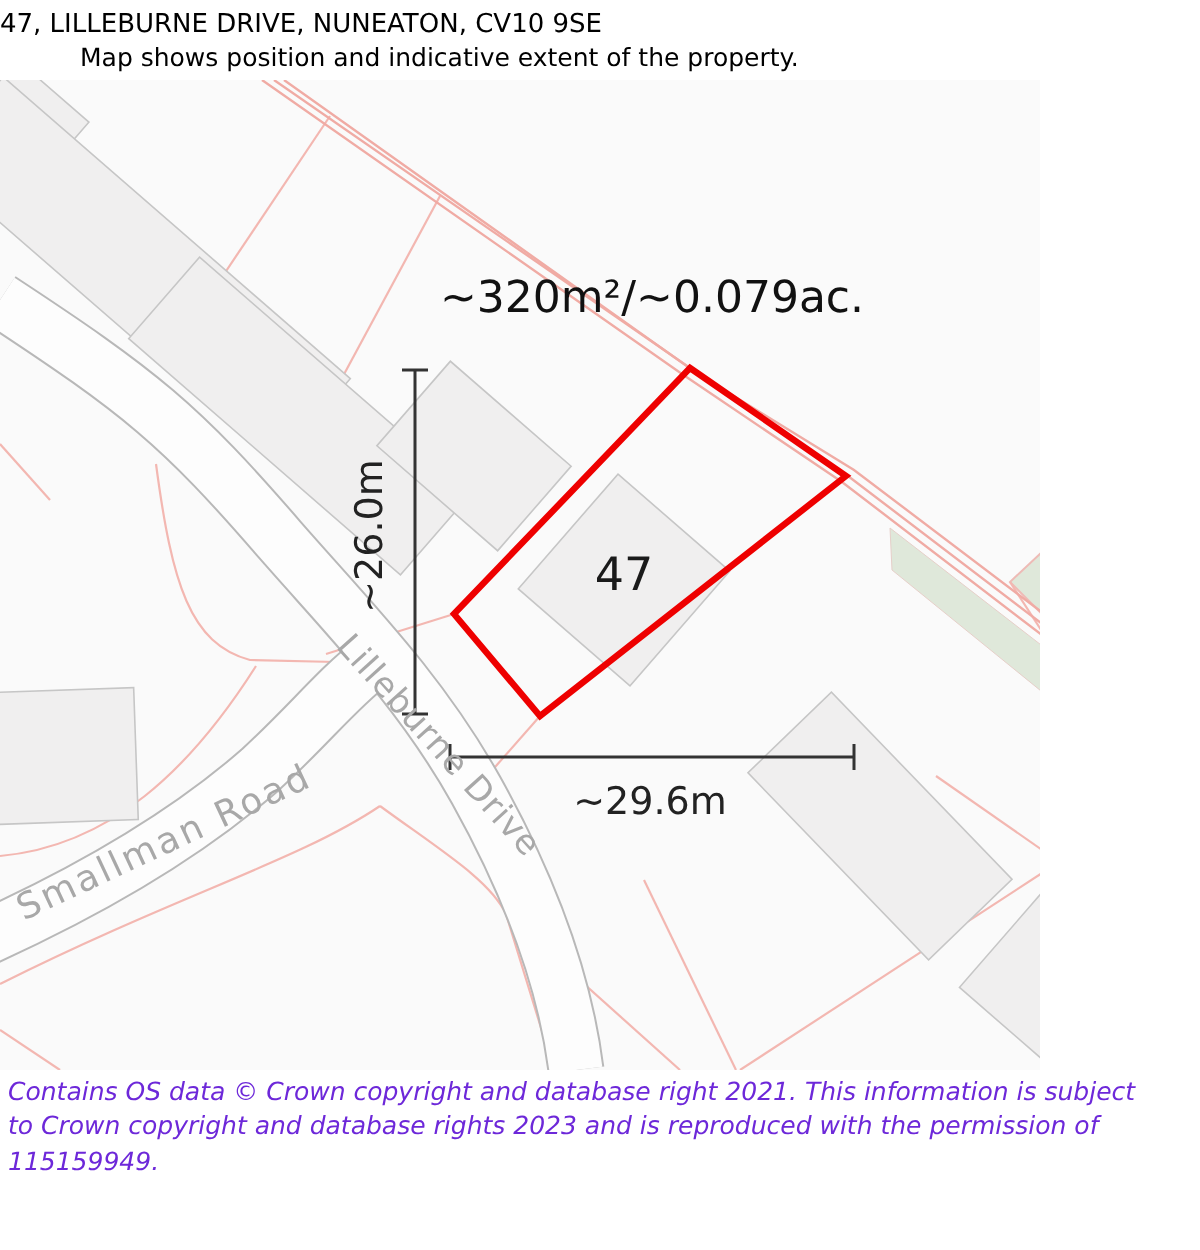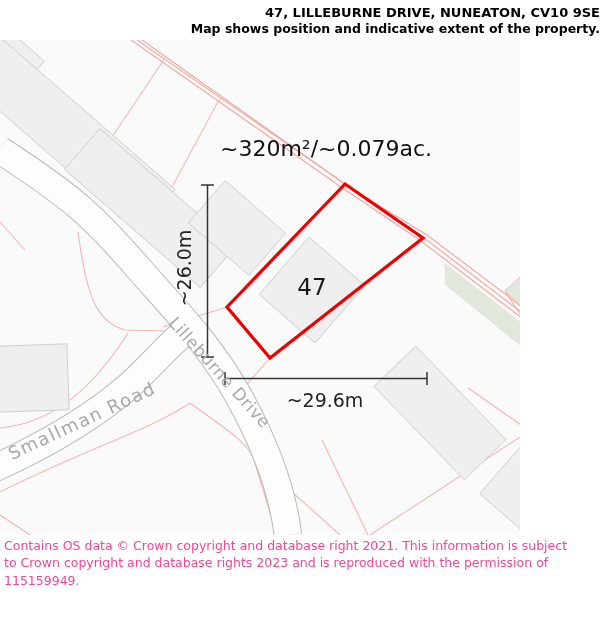--- a/index.html
+++ b/index.html
@@ -1,23 +1,23 @@
 <!DOCTYPE html>
 <html><head>
 <meta charset="utf-8">
 <style>
   html,body{margin:0;padding:0;background:#fff;width:600px;height:625px;overflow:hidden;
     font-family:"DejaVu Sans","Liberation Sans",sans-serif;}
   .page{position:relative;width:600px;height:625px;background:#fff;}
-  .hdr{position:absolute;top:0;left:0;width:600px;height:40px;text-align:right;background:#fff;font-weight:bold;}
+  .hdr{position:absolute;top:0;left:0;width:600px;height:40px;text-align:left;background:#fff;}
   .hdr .t1{font-size:13px;color:#000;padding-top:5px;line-height:16px;}
-  .hdr .t2{font-size:12.5px;color:#000;line-height:16px;}
+  .hdr .t2{font-size:12.5px;color:#000;line-height:16px;margin-left:40px;}
   .mapwrap{position:absolute;top:40px;left:0;width:520px;height:495px;overflow:hidden;}
   .ftr{position:absolute;top:535px;left:0;width:600px;height:90px;background:#fff;
-       font-size:12.5px;color:#ec4899;line-height:17.3px;padding-left:4px;box-sizing:border-box;padding-top:2px;}
+       font-size:12.5px;color:#6d28d9;line-height:17.3px;padding-left:4px;box-sizing:border-box;padding-top:2px;font-style:italic;}
   .ftr div{white-space:nowrap;}
   svg text{font-family:"DejaVu Sans","Liberation Sans",sans-serif;}
   .street{fill:#a8a8a8;}
   .dimtxt{fill:#222;}
 </style>
 </head>
 <body>
 
 <div class="page">
 

